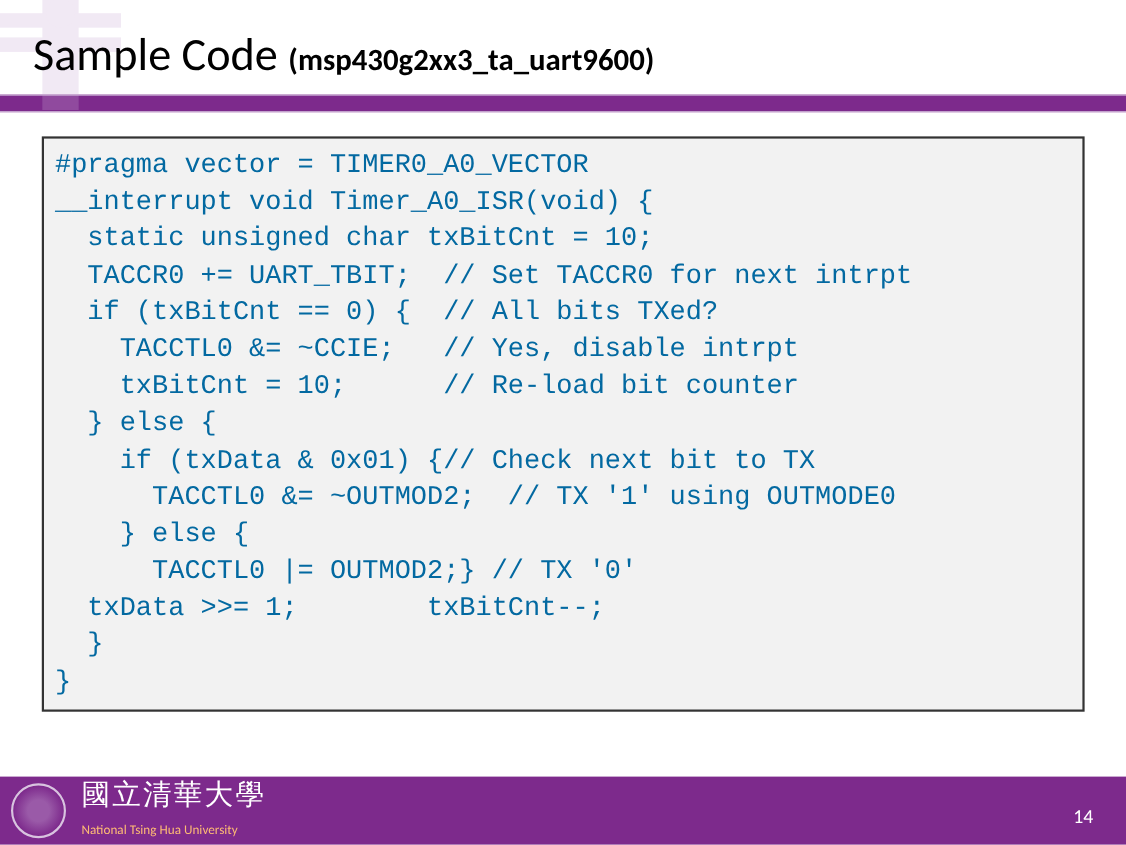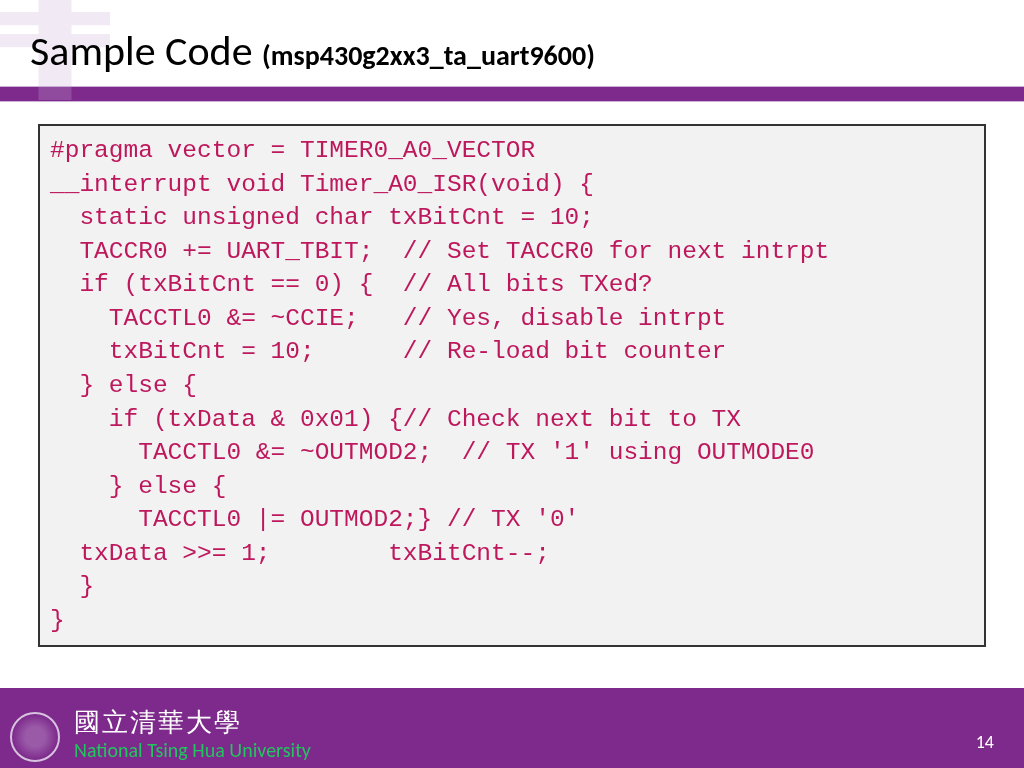--- a/index.html
+++ b/index.html
@@ -48,28 +48,28 @@
     margin: 22px 38px 0 38px;
     border: 2px solid #333;
     background: #f2f2f2;
     padding: 8px 10px;
   }
   .code-box pre {
     font-family: "Courier New", monospace;
     font-size: 24.5px;
     line-height: 1.37;
     white-space: pre;
-    color: #be185d;
+    color: #0369a1;
   }
   .footer {
     position: absolute;
     bottom: 0;
     left: 0;
     width: 100%;
-    height: 80px;
+    height: 62px;
     background: #7d2a8c;
   }
   .footer-seal {
     position: absolute;
     left: 10px;
     bottom: 6px;
     width: 50px;
     height: 50px;
     border-radius: 50%;
     background: radial-gradient(circle, #9a5aa8 30%, #7d2a8c 70%);
@@ -81,22 +81,22 @@
     bottom: 28px;
     color: #fff;
     font-size: 26px;
     font-family: "KaiTi", "STKaiti", serif;
     letter-spacing: 2px;
   }
   .footer-en {
     position: absolute;
     left: 74px;
     bottom: 6px;
-    color: #22c55e;
-    font-size: 20px;
+    color: #fdba74;
+    font-size: 12px;
   }
   .page-num {
     position: absolute;
     right: 30px;
     bottom: 15px;
     color: #fff;
     font-size: 18px;
   }
 </style>
 </head>

